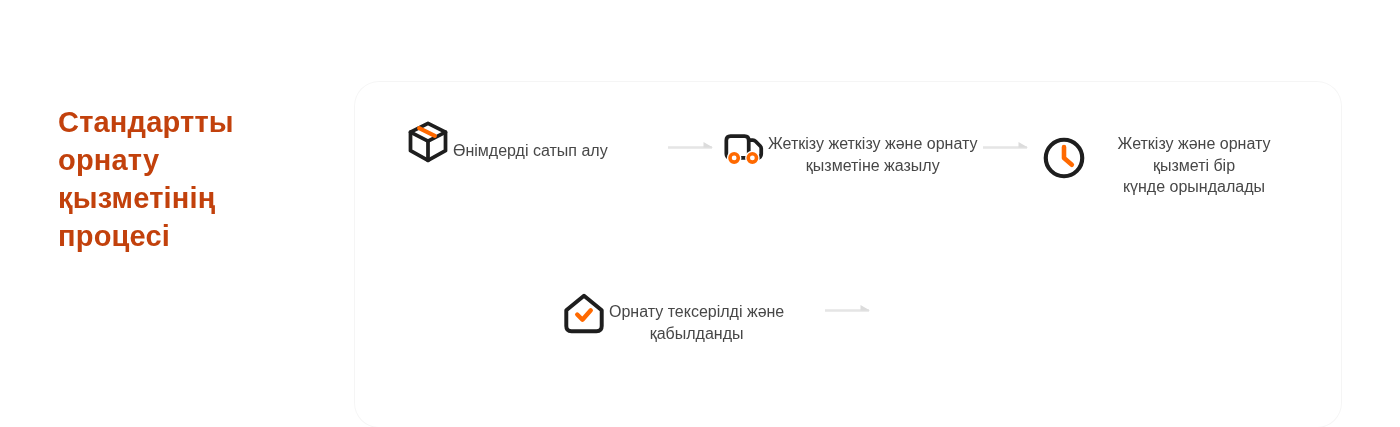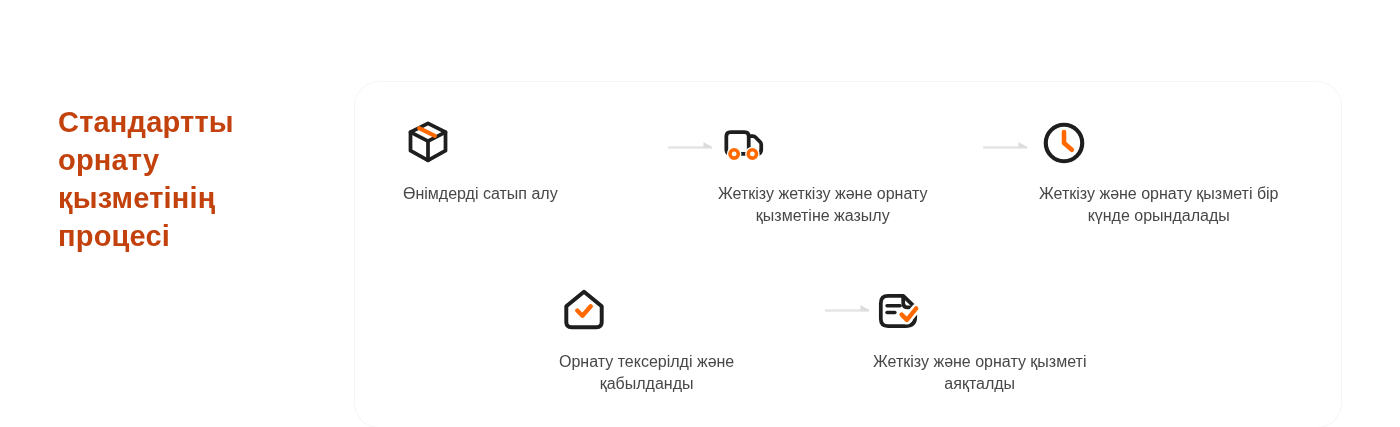--- a/index.html
+++ b/index.html
@@ -20,21 +20,21 @@
   }
   .card{
     position:absolute;left:355px;top:82px;
     width:986px;height:345px;
     background:#ffffff;
     border-radius:24px;
     box-shadow:0 0 0 1px rgba(0,0,0,0.04);
   }
   .step{
     position:absolute;width:260px;
-    display:flex;flex-direction:column;align-items:flex-start;
+    display:flex;flex-direction:row;align-items:center;
   }
   .step .icon-wrap{width:50px;height:50px;}
   .step .caption{
     margin-top:15px;
     font-size:16px;line-height:21.5px;
     color:#474747;text-align:center;
     white-space:pre-line;
   }
   .arrow{position:absolute;}
 </style>
@@ -121,29 +121,15 @@
 күнде орындалады</div>
     </div>
 
     <div class="arrow" style="left:469px;top:218px;">
       <svg width="48" height="12" viewBox="0 0 48 12">
         <path d="M1 8.5 H45" stroke="#e5e5e5" stroke-width="2.6" fill="none"></path>
         <path d="M36.5 3 L46 8.6 H36.5 Z" fill="#dcdcdc"></path>
       </svg>
     </div>
 
-    <div class="step" style="left:518px;top:204px;">
-      <div class="icon-wrap">
-        <svg viewBox="0 0 48 48" width="50" height="50">
-          <path d="M14.5 9.5 H29 L40.5 20.5 V30 Q40.5 38.5 31 38.5 H14.5 Q7.5 38.5 7.5 31.5 V16.5 Q7.5 9.5 14.5 9.5 Z" fill="none" stroke="#1e1e1e" stroke-width="3.6" stroke-linejoin="round"></path>
-          <path d="M29 9.5 V16 Q29 20.5 33.5 20.5 H40.5" fill="none" stroke="#1e1e1e" stroke-width="3.6" stroke-linejoin="round"></path>
-          <path d="M13.5 19 H26" stroke="#1e1e1e" stroke-width="3.4" stroke-linecap="round"></path>
-          <path d="M13.5 25.5 H21" stroke="#1e1e1e" stroke-width="3.4" stroke-linecap="round"></path>
-          <path d="M27.5 27.5 L32.5 32.5 L41.5 21.5" fill="none" stroke="#ffffff" stroke-width="9" stroke-linecap="round" stroke-linejoin="round"></path>
-          <path d="M27.5 27.5 L32.5 32.5 L41.5 21.5" fill="none" stroke="#ff6900" stroke-width="4.2" stroke-linecap="round" stroke-linejoin="round"></path>
-        </svg>
-      </div>
-      <div class="caption">Жеткізу және орнату қызметі
-аяқталды</div>
-    </div>
 
   </div>
 </div>
 
 </body></html>

